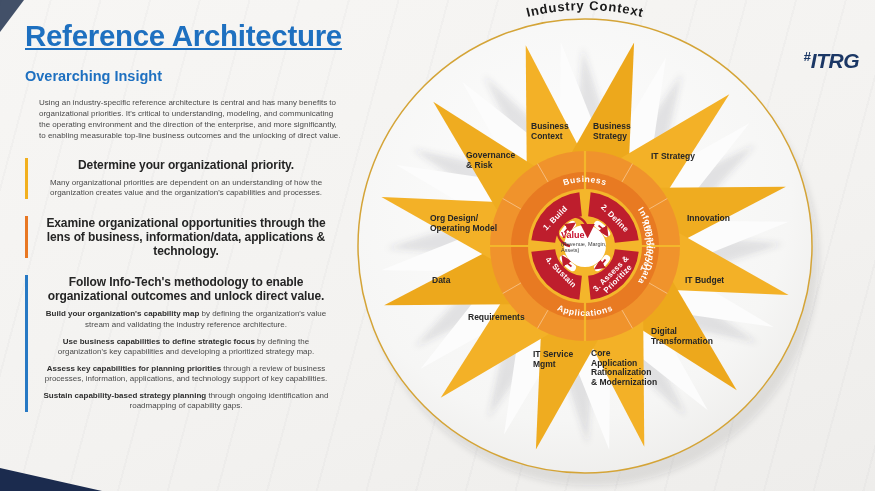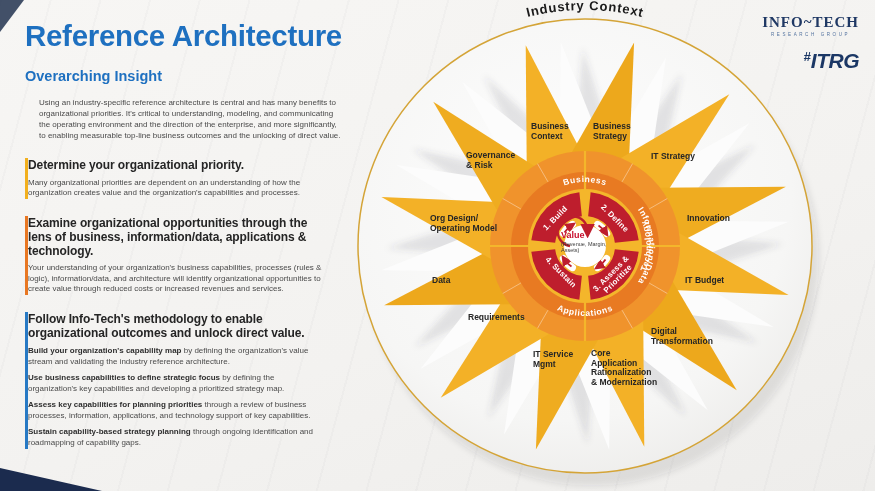--- a/index.html
+++ b/index.html
@@ -7,24 +7,24 @@
     background:
       repeating-linear-gradient(105deg, rgba(120,120,130,0.04) 0 2px, rgba(0,0,0,0) 2px 48px),
       linear-gradient(160deg,#F7F6F4 0%,#F3F2F0 60%,#EEEDEB 100%);}
   
   .corner-tl{position:absolute;left:0;top:0;width:24px;height:32px;background:#22334F;
     clip-path:polygon(0 0,100% 0,0 100%);opacity:.85;}
   .corner-bl{position:absolute;left:0;bottom:0;width:102px;height:23px;background:#1B2B4E;
     clip-path:polygon(0 0,100% 100%,0 100%);}
   
   .left-col{position:absolute;left:25px;top:20px;width:330px;}
-  .title{font-size:29.5px;line-height:1.06;font-weight:800;color:#1E70C0;letter-spacing:-0.3px;margin:0;}
+  .title{font-size:29.5px;line-height:1.06;font-weight:800;color:#1E70C0;letter-spacing:-0.3px;margin:0;text-decoration:underline;}
   .insight-h{font-size:14.5px;font-weight:800;color:#1E70C0;margin:17px 0 7px 0;}
   .intro{font-size:8px;line-height:1.35;color:#4A4A4A;width:302px;margin:14px;}
-  .section{margin-top:17px;width:296px;}
+  .section{margin-top:17px;padding-left:10px;width:296px;text-align:center;}
   .sec-gold{border-left:3px solid #F2B01E;}
   .sec-orange{border-left:3px solid #E87722;}
   .sec-blue{border-left:3px solid #2779C4;}
   .sec-h{font-size:12px;line-height:1.18;font-weight:800;color:#252525;letter-spacing:-0.1px;margin:0;}
   .sec-b{font-size:8px;line-height:1.32;color:#4A4A4A;margin:5px 0 0 0;}
   .bullet{font-size:8px;line-height:1.32;color:#4A4A4A;margin:6px 0 0 0;}
   .bullet b{color:#2F2F2F;margin-top:36px;}
   
   .infotech{position:absolute;right:16px;top:14px;text-align:center;color:#1F3864;}
   .infotech .name{font-family:"Liberation Serif",serif;font-size:15px;font-weight:700;letter-spacing:1px;}
@@ -56,36 +56,31 @@
     <div class="insight-h">Overarching Insight</div>
     <p class="intro">Using an industry-specific reference architecture is central and has many benefits to organizational priorities. It's critical to understanding, modeling, and communicating the operating environment and the direction of the enterprise, and more significantly, to enabling measurable top-line business outcomes and the unlocking of direct value.</p>
 
     <div class="section sec-gold">
       <p class="sec-h">Determine your organizational priority.</p>
       <p class="sec-b">Many organizational priorities are dependent on an understanding of how the organization creates value and the organization's capabilities and processes.</p>
     </div>
 
     <div class="section sec-orange">
       <p class="sec-h">Examine organizational opportunities through the lens of business, information/data, applications &amp; technology.</p>
-      <p class="sec-b">Your understanding of your organization's business capabilities, processes (rules &amp; logic), information/data, and architecture will identify organizational opportunities to create value through reduced costs or increased revenues and services.</p>
     </div>
 
     <div class="section sec-blue">
       <p class="sec-h">Follow Info-Tech's methodology to enable organizational outcomes and unlock direct value.</p>
       <p class="bullet"><b>Build your organization's capability map</b><span> by defining the organization's value stream and validating the industry reference architecture.</span></p>
       <p class="bullet"><b>Use business capabilities to define strategic focus</b><span> by defining the organization's key capabilities and developing a prioritized strategy map.</span></p>
       <p class="bullet"><b>Assess key capabilities for planning priorities</b><span> through a review of business processes, information, applications, and technology support of key capabilities.</span></p>
       <p class="bullet"><b>Sustain capability-based strategy planning</b><span> through ongoing identification and roadmapping of capability gaps.</span></p>
     </div>
   </div>
 
-  <div class="infotech">
-    <div class="name">INFO~TECH</div>
-    <div class="sub">RESEARCH GROUP</div>
-  </div>
   <div class="itrg"><span class="hash">#</span><span>ITRG</span></div>
 
   <svg class="wheel-svg" viewBox="-236 -240 472 480" xmlns="http://www.w3.org/2000/svg">
     <defs>
       <radialGradient id="discGrad" cx="45%" cy="38%" r="70%">
         <stop offset="0%" stop-color="#FDFDFD"></stop>
         <stop offset="72%" stop-color="#F6F6F5"></stop>
         <stop offset="100%" stop-color="#EBEAE8"></stop>
       </radialGradient>
       <filter id="soft" x="-30%" y="-30%" width="160%" height="160%">

